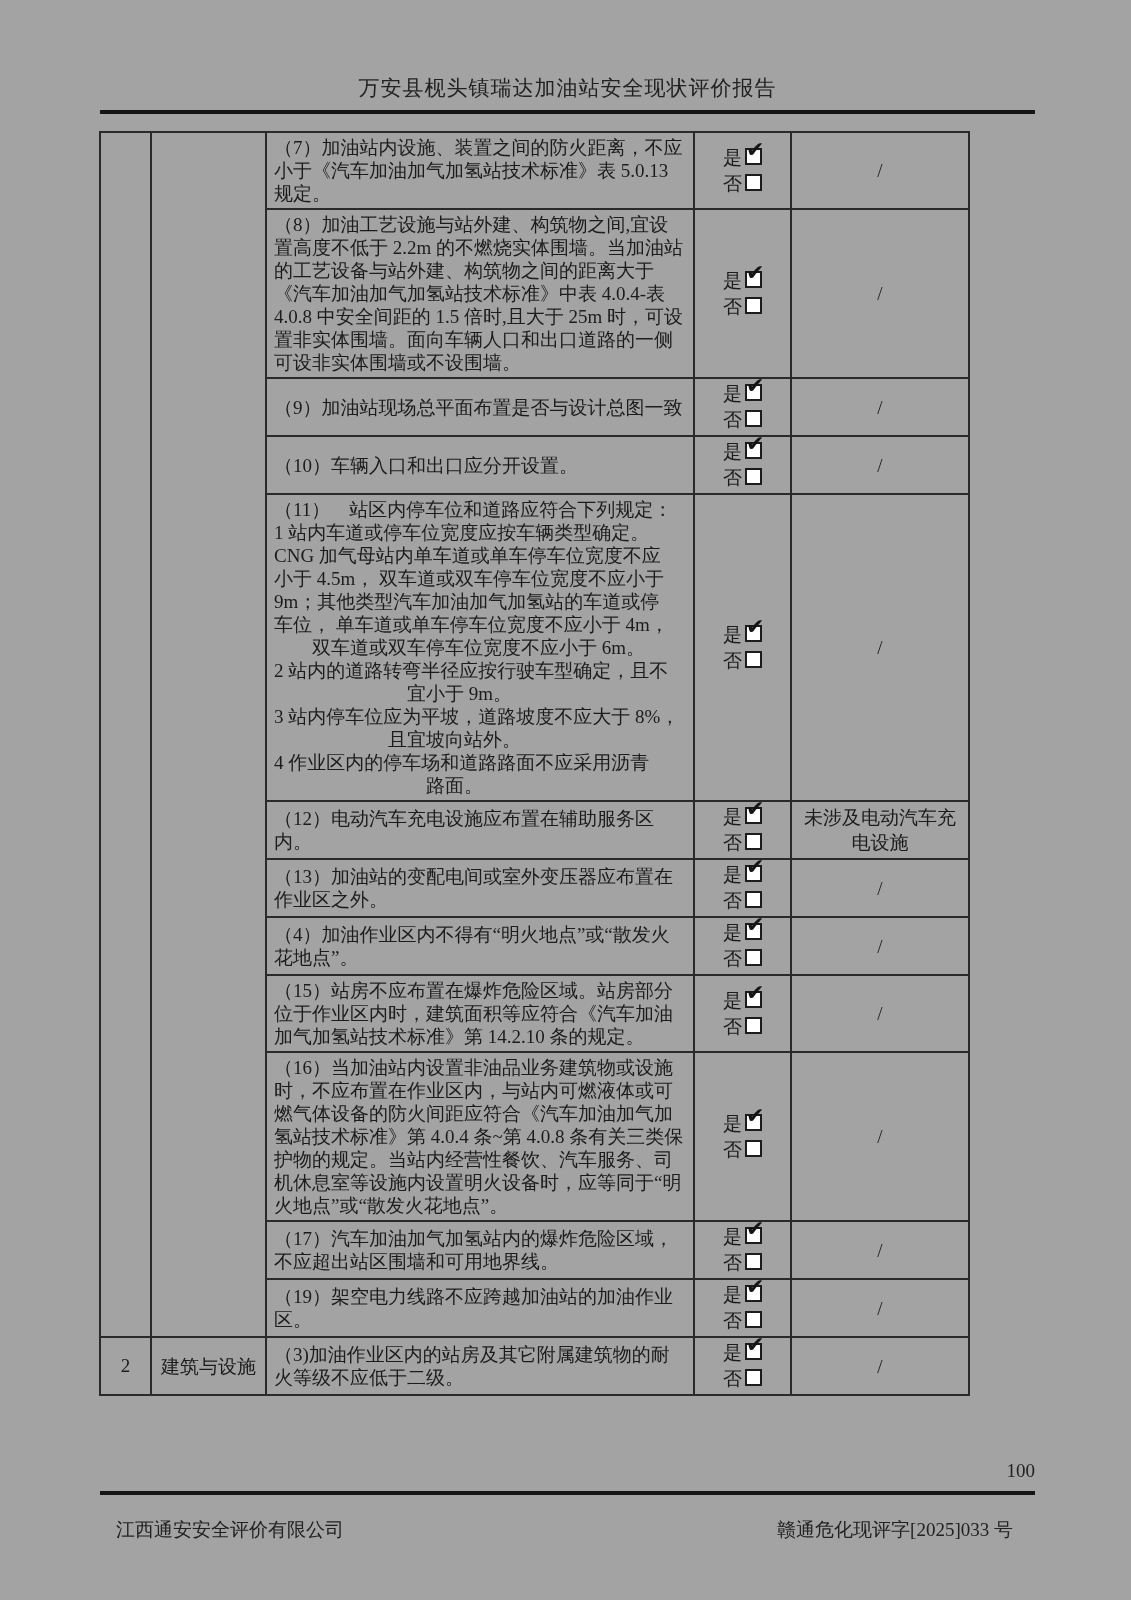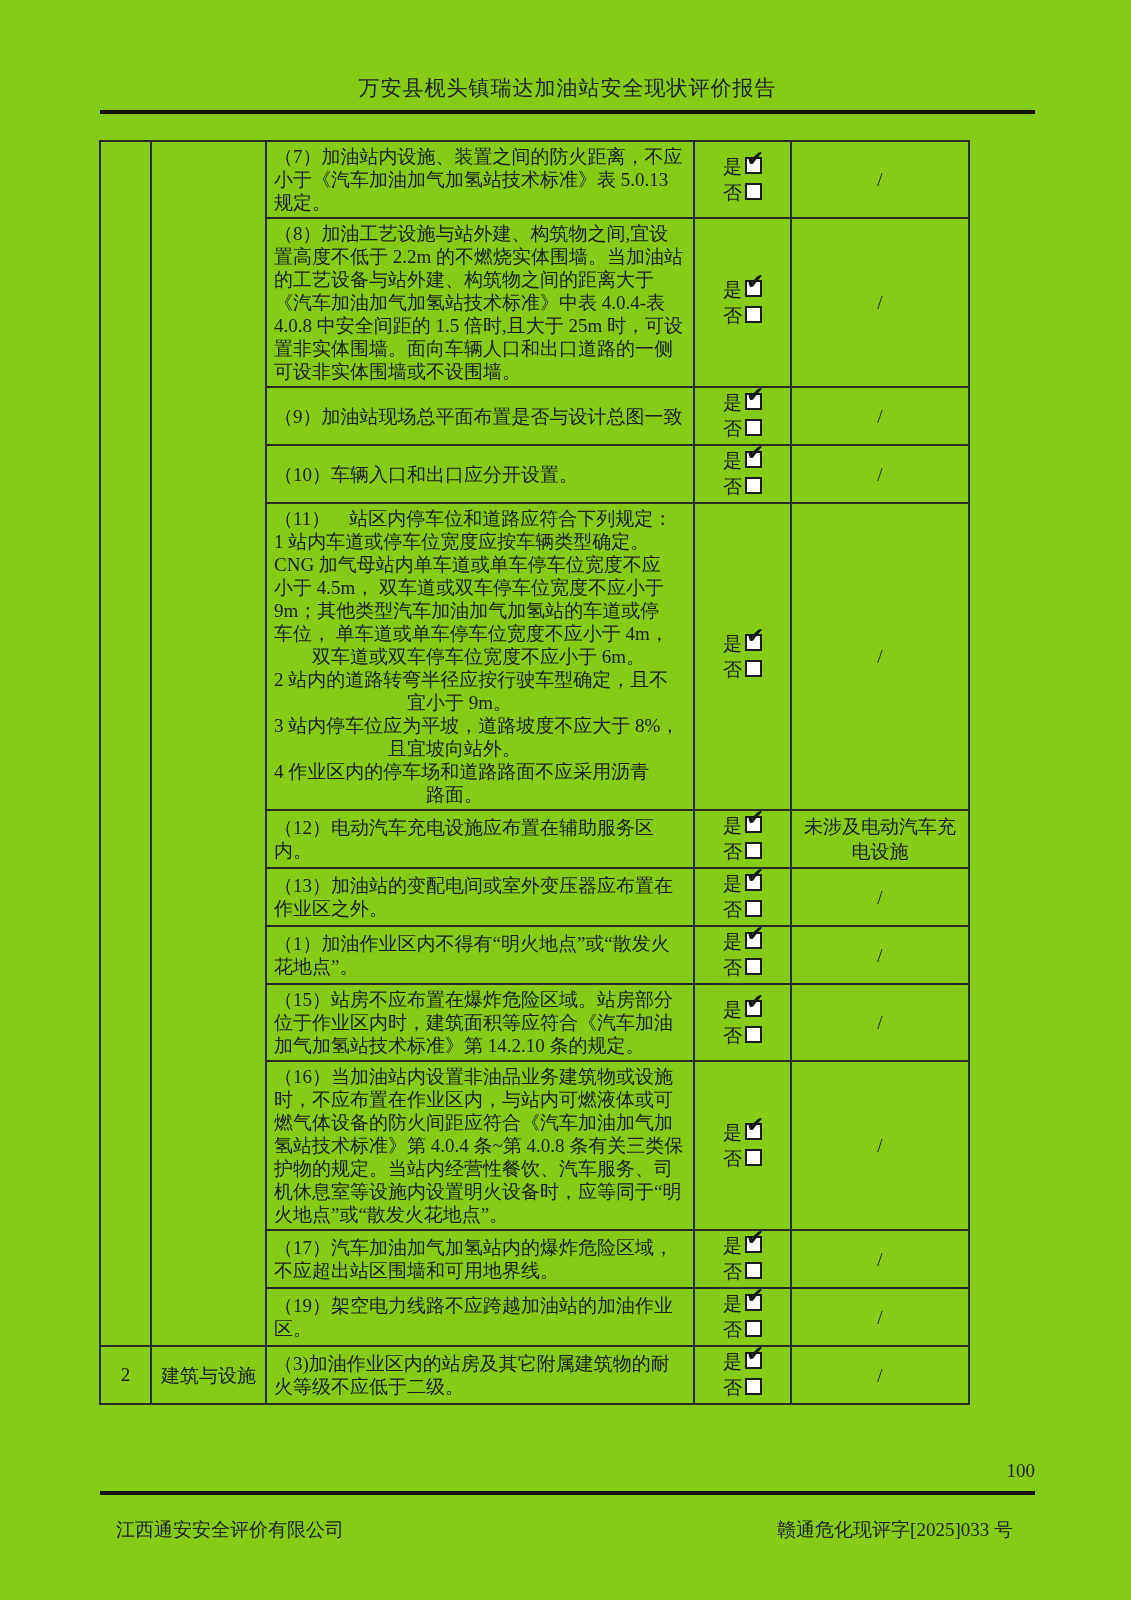--- a/index.html
+++ b/index.html
@@ -1,25 +1,25 @@
 <!DOCTYPE html>
 <html><head>
 <meta charset="utf-8">
 <style>
   html,body{margin:0;padding:0;background:#e8e8e8;}
   .page{
     position:relative;width:1131px;height:1600px;margin:0 auto;
-    background:#84cc16;color:#1c1c1c;overflow:hidden;
+    background:#a3a3a3;color:#1c1c1c;overflow:hidden;
     font-family:"Liberation Serif","DejaVu Serif",serif;
   }
   .doc-header{position:absolute;top:74px;left:100px;width:935px;text-align:center;}
   .doc-title{font-size:21px;letter-spacing:1px;color:#222;}
   .header-rule{margin-top:8px;height:4px;background:#151515;}
   table.checklist{
-    position:absolute;top:140px;left:99px;width:869px;
+    position:absolute;top:131px;left:99px;width:869px;
     border-collapse:collapse;table-layout:fixed;
   }
   table.checklist td{border:2px solid #2a2a2a;box-sizing:border-box;}
   .cell-no{width:51px;text-align:center;font-size:19px;vertical-align:middle;}
   .cell-category{width:115px;text-align:center;font-size:19px;line-height:25px;padding:13px 5px;vertical-align:middle;}
   .cell-content{
     width:428px;font-size:19px;line-height:23px;padding:3px 7px;
     vertical-align:middle;white-space:pre-line;text-align:left;
   }
   .cell-yesno{width:97px;text-align:center;vertical-align:middle;font-size:19px;padding:2px 0;}
@@ -115,21 +115,21 @@
         </tr>
         <tr>
           <td class="cell-content">（13）加油站的变配电间或室外变压器应布置在作业区之外。</td>
           <td class="cell-yesno">
             <div class="check-line"><span>是</span><span class="checkbox checked"></span></div>
             <div class="check-line"><span>否</span><span class="checkbox"></span></div>
           </td>
           <td class="cell-remark">/</td>
         </tr>
         <tr>
-          <td class="cell-content">（1）加油作业区内不得有“明火地点”或“散发火花地点”。</td>
+          <td class="cell-content">（4）加油作业区内不得有“明火地点”或“散发火花地点”。</td>
           <td class="cell-yesno">
             <div class="check-line"><span>是</span><span class="checkbox checked"></span></div>
             <div class="check-line"><span>否</span><span class="checkbox"></span></div>
           </td>
           <td class="cell-remark">/</td>
         </tr>
         <tr>
           <td class="cell-content">（15）站房不应布置在爆炸危险区域。站房部分位于作业区内时，建筑面积等应符合《汽车加油加气加氢站技术标准》第 14.2.10 条的规定。</td>
           <td class="cell-yesno">
             <div class="check-line"><span>是</span><span class="checkbox checked"></span></div>

